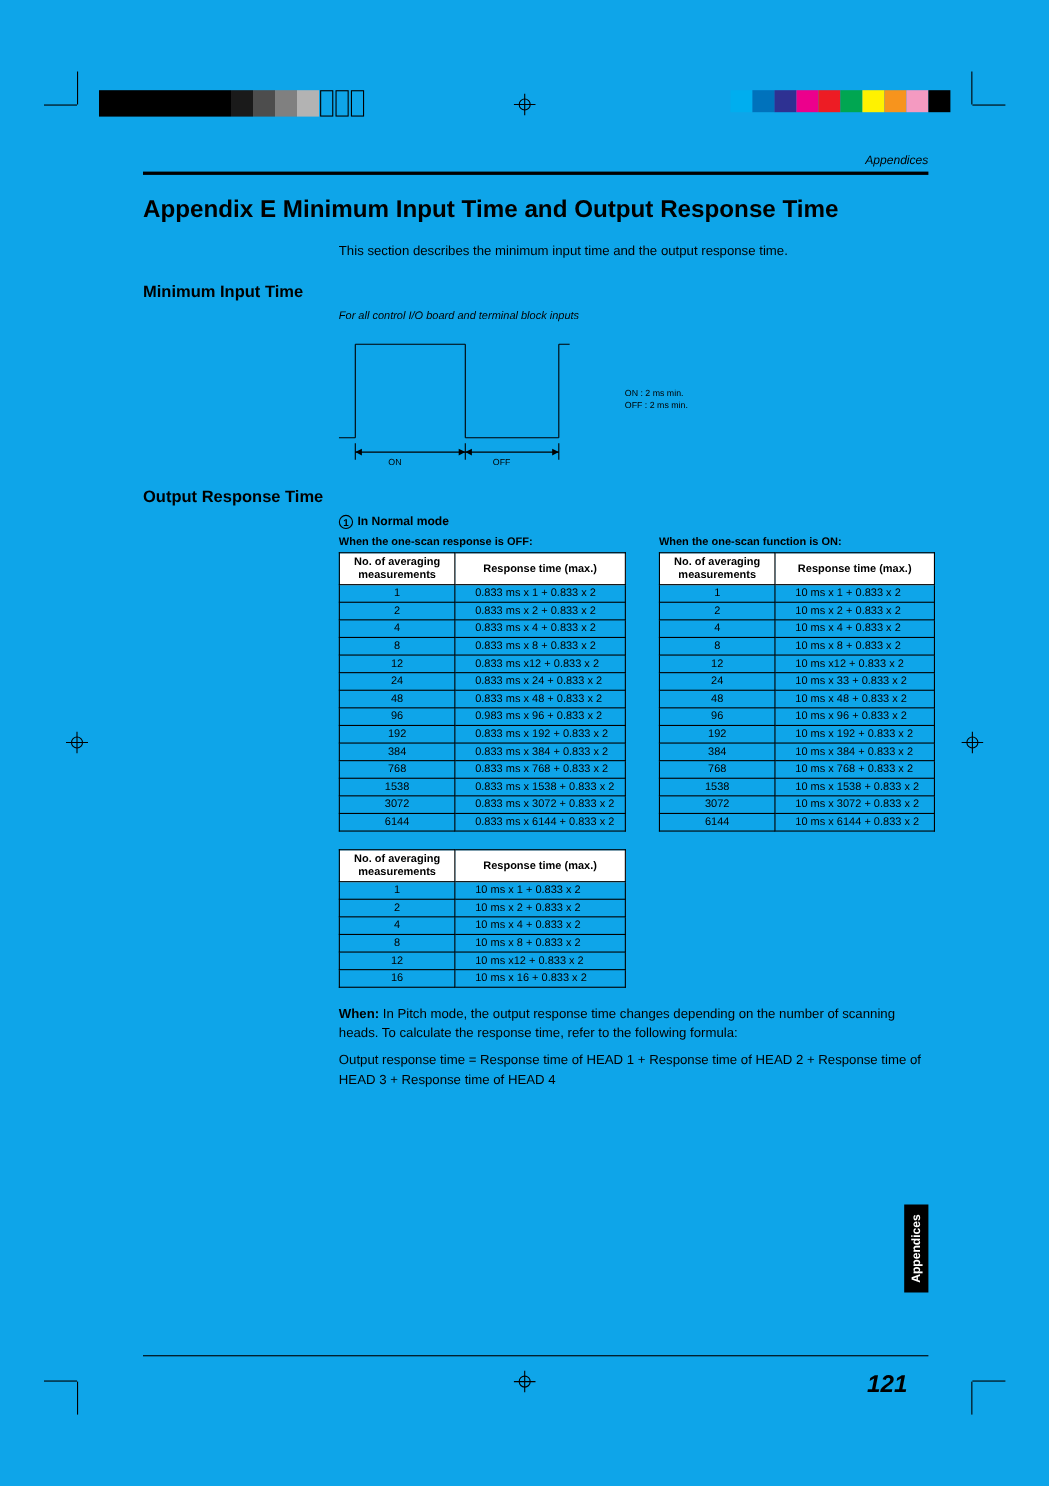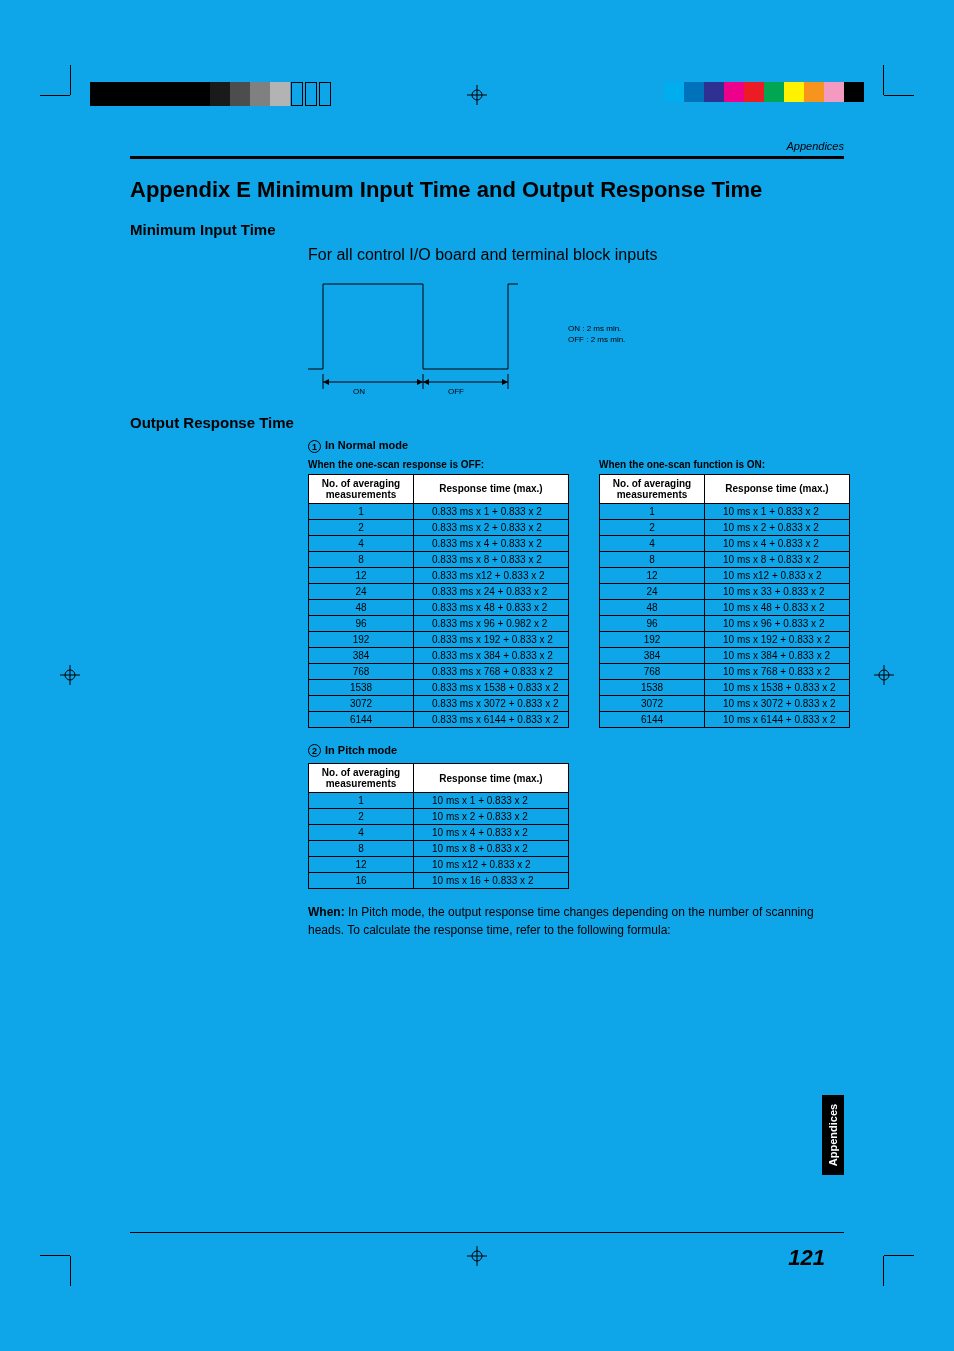--- a/index.html
+++ b/index.html
@@ -54,21 +54,21 @@
     text-align: right;
     font-style: italic;
     font-size: 11px;
     margin-bottom: 4px;
   }
   .rule-thick { border-top: 3px solid #000; margin-bottom: 18px; }
 
   h1 { font-size: 22px; font-weight: bold; margin: 0 0 18px 0; }
   .intro { font-size: 12px; margin-left: 178px; margin-bottom: 22px; }
   h2 { font-size: 15px; font-weight: bold; margin: 0 0 8px 0; }
-  .sub { font-size: 16px; margin-left: 178px; margin-bottom: 10px; }
+  .sub { font-size: 10px; margin-left: 178px; margin-bottom: 10px; font-style: italic; }
 
   
   .diagram-wrap { margin-left: 178px; display: flex; align-items: center; gap: 50px; margin-bottom: 20px; }
   .diagram { position: relative; width: 210px; height: 120px; }
   .diagram .lbl { position: absolute; bottom: -2px; font-size: 8px; }
   .diagram .on-lbl { left: 45px; }
   .diagram .off-lbl { left: 140px; }
   .diagram-text { font-size: 8px; line-height: 1.4; }
 
   .mode-h { font-size: 11px; font-weight: bold; margin: 0 0 6px 0; }
@@ -178,20 +178,21 @@
       <div class="c" style="background: rgb(247, 148, 29);"></div>
       <div class="c" style="background: rgb(244, 154, 193);"></div>
       <div class="c" style="background: rgb(0, 0, 0);"></div>
     </div>
 
   <div class="content">
     <div class="header-right">Appendices</div>
     <div class="rule-thick"></div>
 
     <h1>Appendix E   Minimum Input Time and Output Response Time</h1>
+    <div class="intro">This section describes the minimum input time and the output response time.</div>
 
     <h2>Minimum Input Time</h2>
     <div class="sub">For all control I/O board and terminal block inputs</div>
 
     <div class="diagram-wrap">
       <div class="diagram">
         <svg width="210" height="120">
           <line x1="0" y1="95" x2="15" y2="95" stroke="#000"></line>
           <line x1="15" y1="95" x2="15" y2="10" stroke="#000"></line>
           <line x1="15" y1="10" x2="115" y2="10" stroke="#000"></line>
@@ -260,21 +261,21 @@
                 <tr>
                   <td>24</td>
                   <td class="rt">0.833 ms x 24 + 0.833 x 2</td>
                 </tr>
                 <tr>
                   <td>48</td>
                   <td class="rt">0.833 ms x 48 + 0.833 x 2</td>
                 </tr>
                 <tr>
                   <td>96</td>
-                  <td class="rt">0.833 ms x 96 + 0.982 x 2</td>
+                  <td class="rt">0.983 ms x 96 + 0.833 x 2</td>
                 </tr>
                 <tr>
                   <td>192</td>
                   <td class="rt">0.833 ms x 192 + 0.833 x 2</td>
                 </tr>
                 <tr>
                   <td>384</td>
                   <td class="rt">0.833 ms x 384 + 0.833 x 2</td>
                 </tr>
                 <tr>
@@ -360,23 +361,20 @@
                 </tr>
                 <tr>
                   <td>6144</td>
                   <td class="rt">10 ms x 6144 + 0.833 x 2</td>
                 </tr>
               </tbody>
           </table>
         </div>
       </div>
 
-      <div class="mode-h">
-        <span class="cnum">2</span><span>In Pitch mode</span>
-      </div>
       <table class="t3">
         <thead>
             <tr>
           <th>No. of averaging measurements</th>
           <th>Response time (max.)</th>
         </tr>
           </thead>
         <tbody id="tbody-pitch">
             <tr>
               <td>1</td>
@@ -401,20 +399,21 @@
             <tr>
               <td>16</td>
               <td class="rt">10 ms x 16 + 0.833 x 2</td>
             </tr>
           </tbody>
       </table>
     </div>
 
     <div class="note">
       <b>When:</b><span> In Pitch mode, the output response time changes depending on the number of scanning heads. To calculate the response time, refer to the following formula:</span>
+      <div style="margin-top:6px">Output response time = Response time of HEAD 1 + Response time of HEAD 2 + Response time of HEAD 3 + Response time of HEAD 4</div>
     </div>
   </div>
 
   <div class="side-tab">
       <span>Appendices</span>
     </div>
   <div class="footer-rule"></div>
   <div class="page-num">121</div>
 
 </div>

